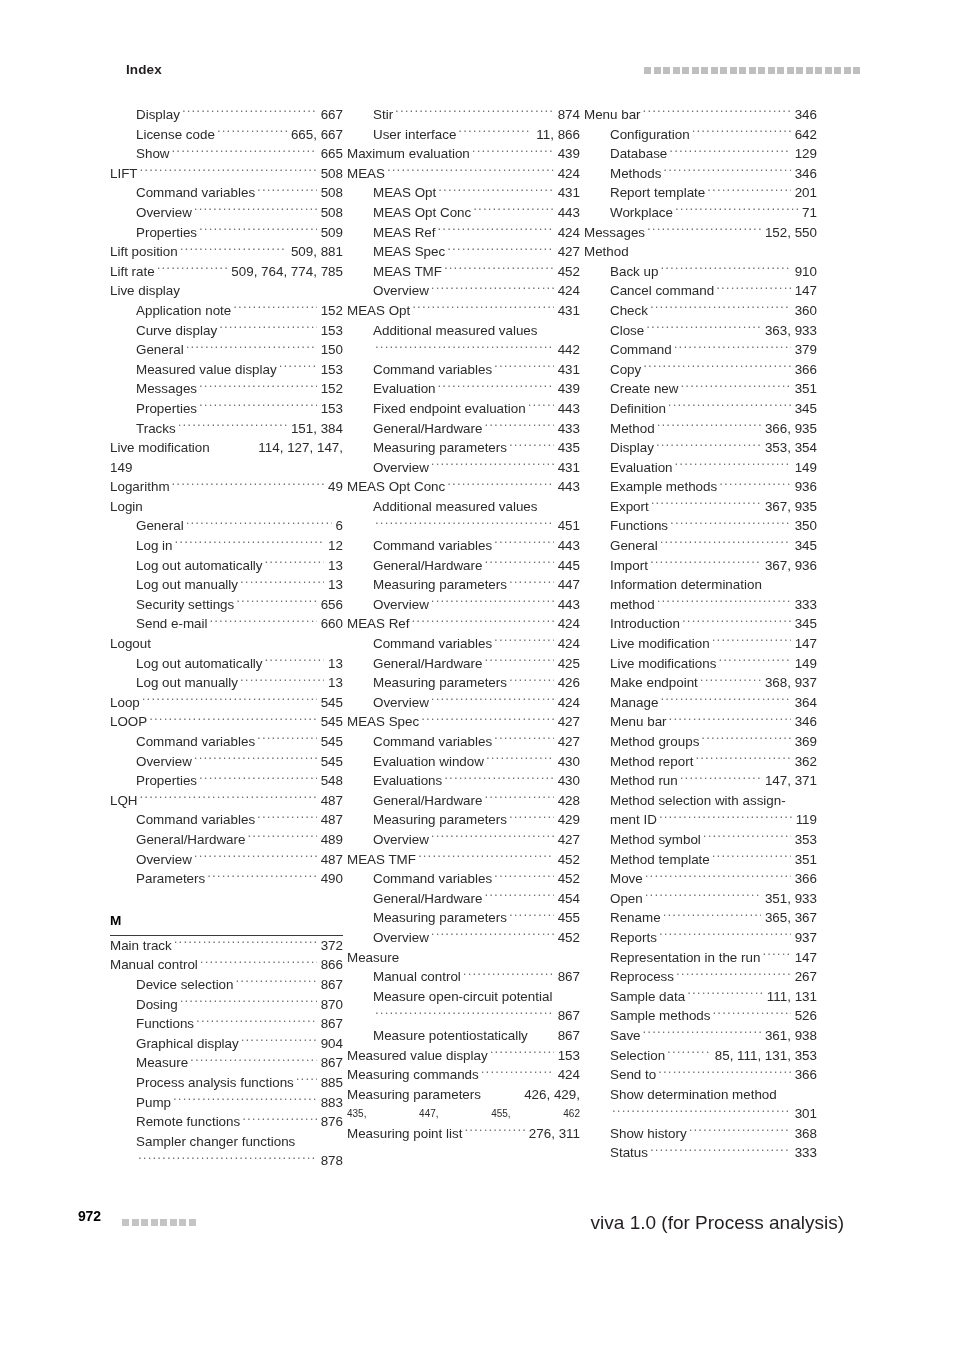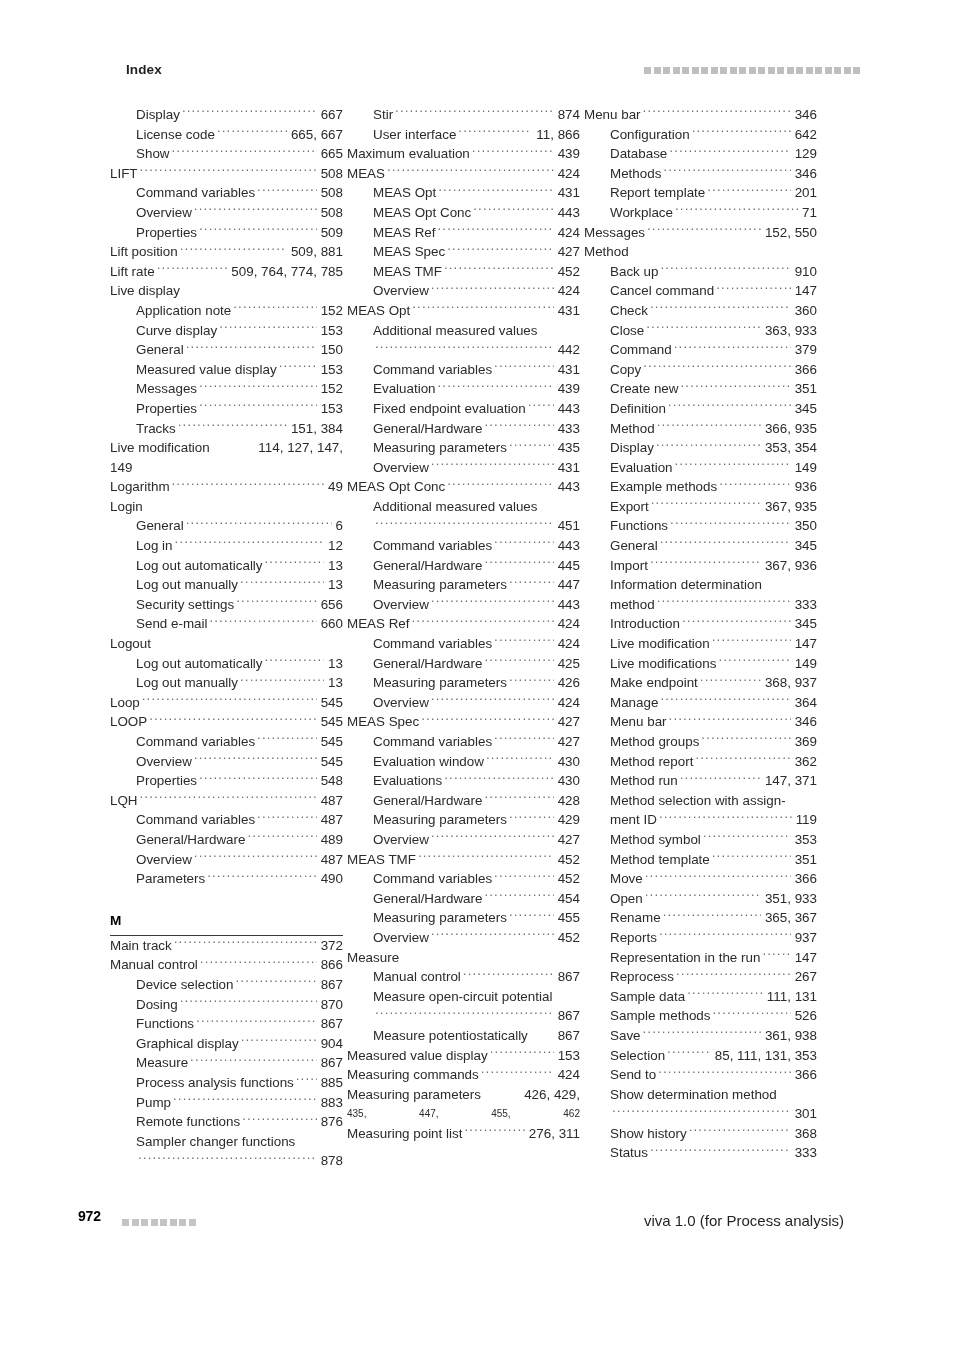--- a/index.html
+++ b/index.html
@@ -142,21 +142,21 @@
     display: flex;
     gap: 2.5px;
   }
   .footer-deco .sq {
     width: 7px; height: 7px;
     background: #c4c4c4;
   }
   .footer-doc {
     position: absolute;
     right: 0; top: 4px;
-    font-size: 15px;
+    font-size: 19px;
     color: #231f20;
   }
 </style>
 </head>
 <body>
 
 <div class="page">
 
   <div class="header">
     <div class="header-title">Index</div>

